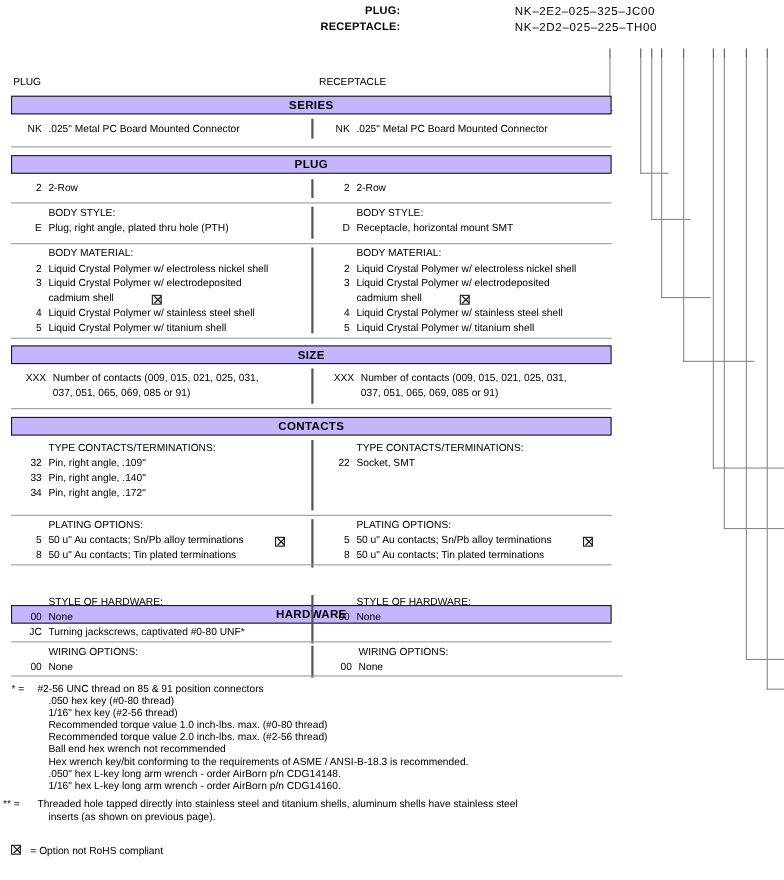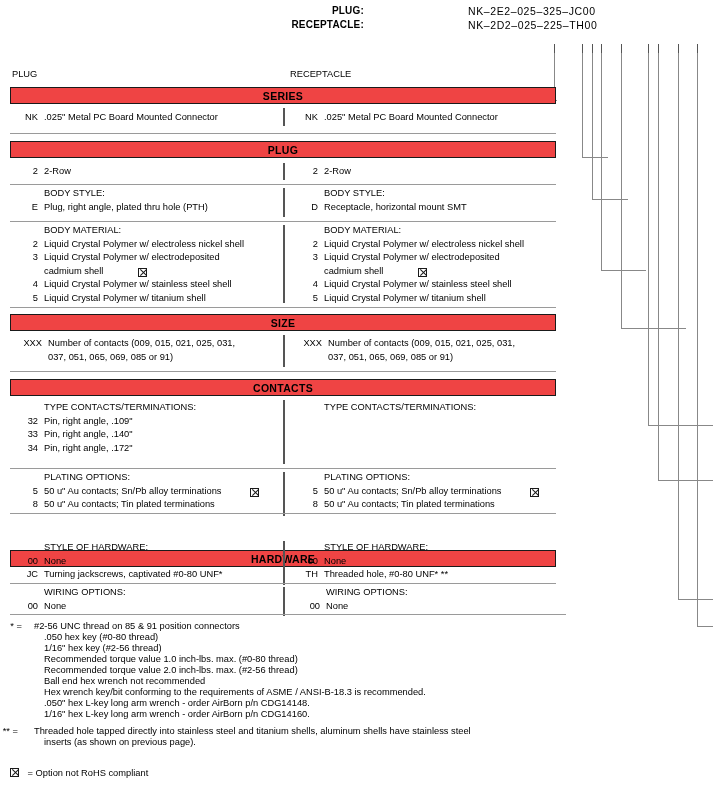--- a/index.html
+++ b/index.html
@@ -76,21 +76,21 @@
     font-size: 9.3px;
   }
 
   
   .banner {
     position: absolute;
     left: 10px;
     width: 546px;
     height: 17px;
     border: 1.5px solid #1a1a1a;
-    background: #ef4444;
+    background: #c4b5fd;
     display: flex;
     align-items: center;
     justify-content: center;
     font-weight: bold;
     font-size: 10.5px;
     letter-spacing: 0.3px;
   }
 
   
   .rule {
@@ -361,20 +361,24 @@
   </div>
   <div class="optrow">
     <span class="code">34</span>
     <span class="desc">Pin, right angle, .172"</span>
   </div>
 </div>
 <div class="optblock" style="left:292px; top:402px; width:264px;">
   <div class="optrow">
     <span class="subhead">TYPE CONTACTS/TERMINATIONS:</span>
   </div>
+  <div class="optrow">
+    <span class="code">22</span>
+    <span class="desc">Socket, SMT</span>
+  </div>
 </div>
 <div class="rule" style="top:468px;"></div>
 
 <div class="vsep" style="top:472px; height:44px;"></div>
 <div class="optblock" style="left:12px; top:472px; width:270px;">
   <div class="optrow">
     <span class="subhead">PLATING OPTIONS:</span>
   </div>
   <div class="optrow">
     <span class="code">5</span>
@@ -417,24 +421,20 @@
     <span class="desc">  Turning jackscrews, captivated #0-80 UNF*</span>
   </div>
 </div>
 <div class="optblock" style="left:292px; top:542px; width:264px;">
   <div class="optrow">
     <span class="subhead">STYLE OF HARDWARE:</span>
   </div>
   <div class="optrow">
     <span class="code">00</span>
     <span class="desc">None</span>
-  </div>
-  <div class="optrow">
-    <span class="code">TH</span>
-    <span class="desc">Threaded hole, #0-80 UNF*  **</span>
   </div>
 </div>
 <div class="rule" style="top:583px;"></div>
 
 <div class="vsep" style="top:587px; height:29px;"></div>
 <div class="optblock" style="left:12px; top:587px; width:270px;">
   <div class="optrow">
     <span class="subhead">WIRING OPTIONS:</span>
   </div>
   <div class="optrow">

